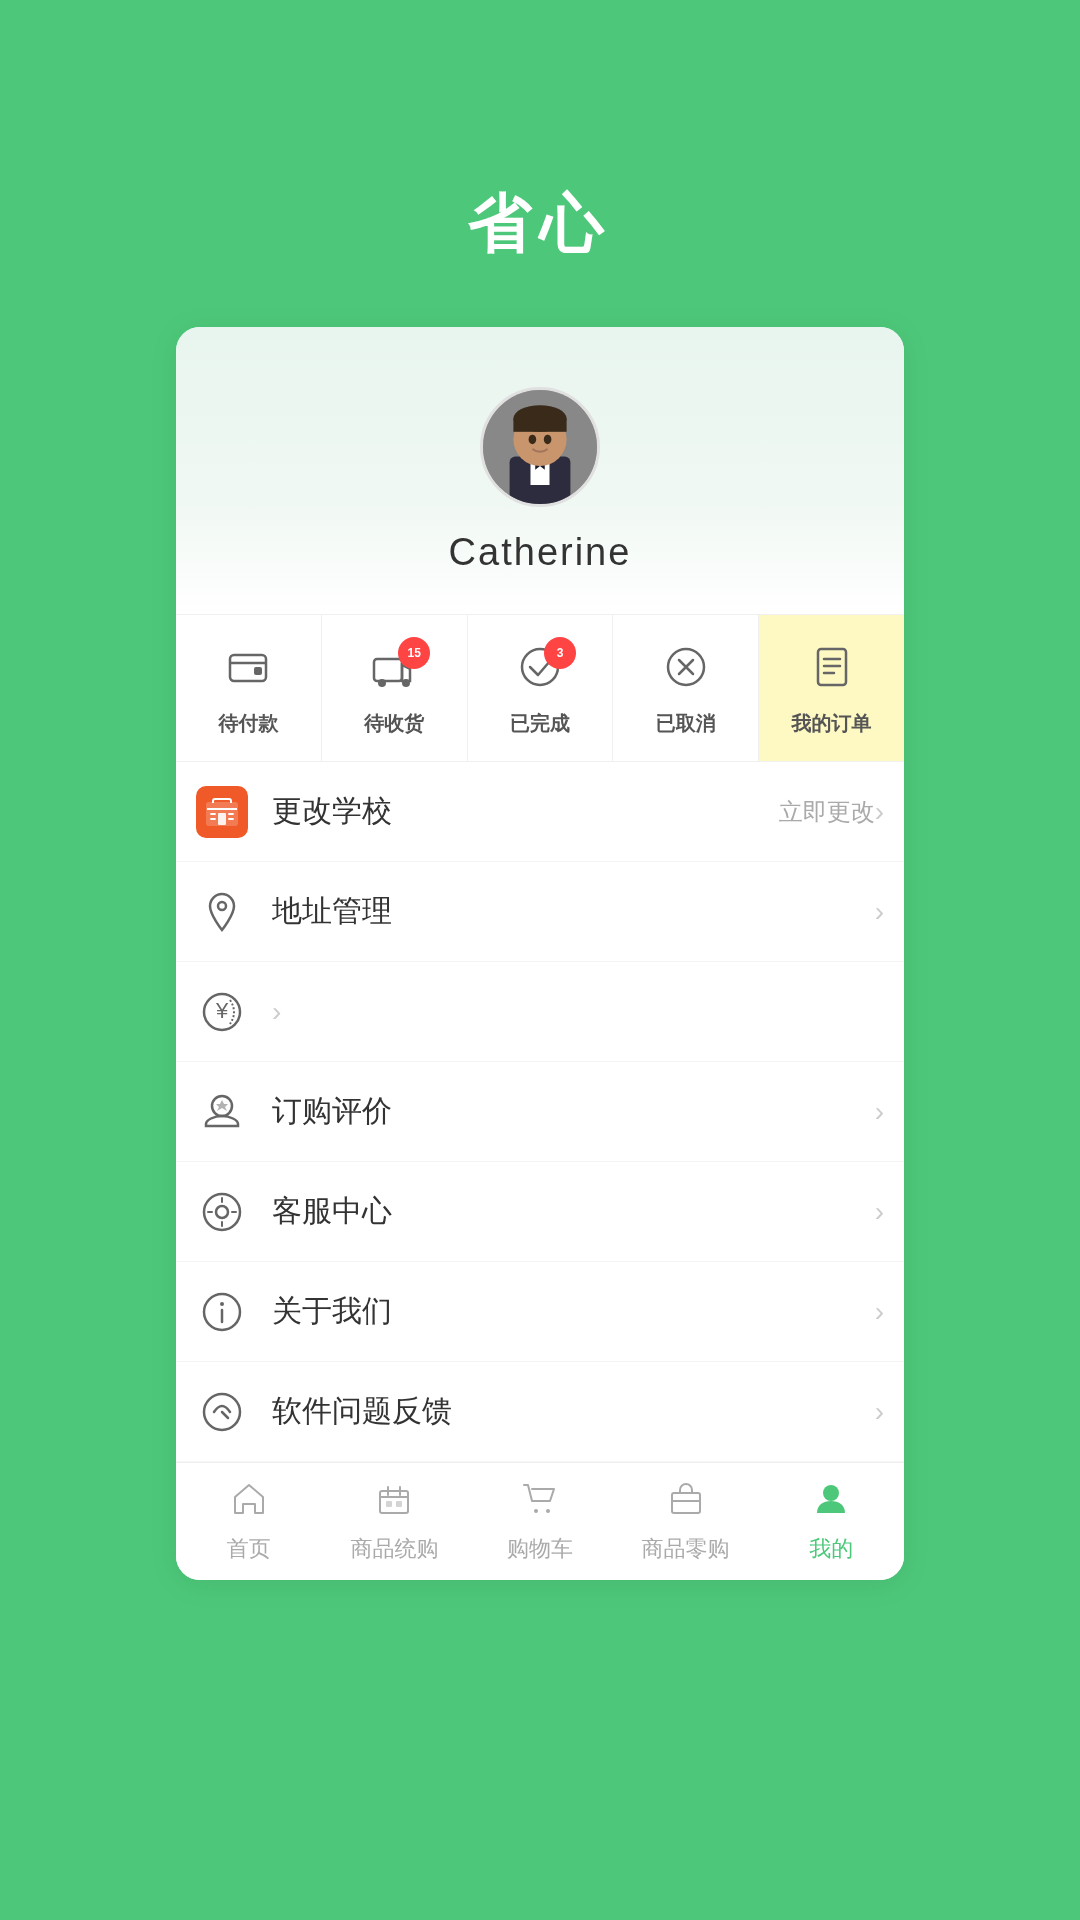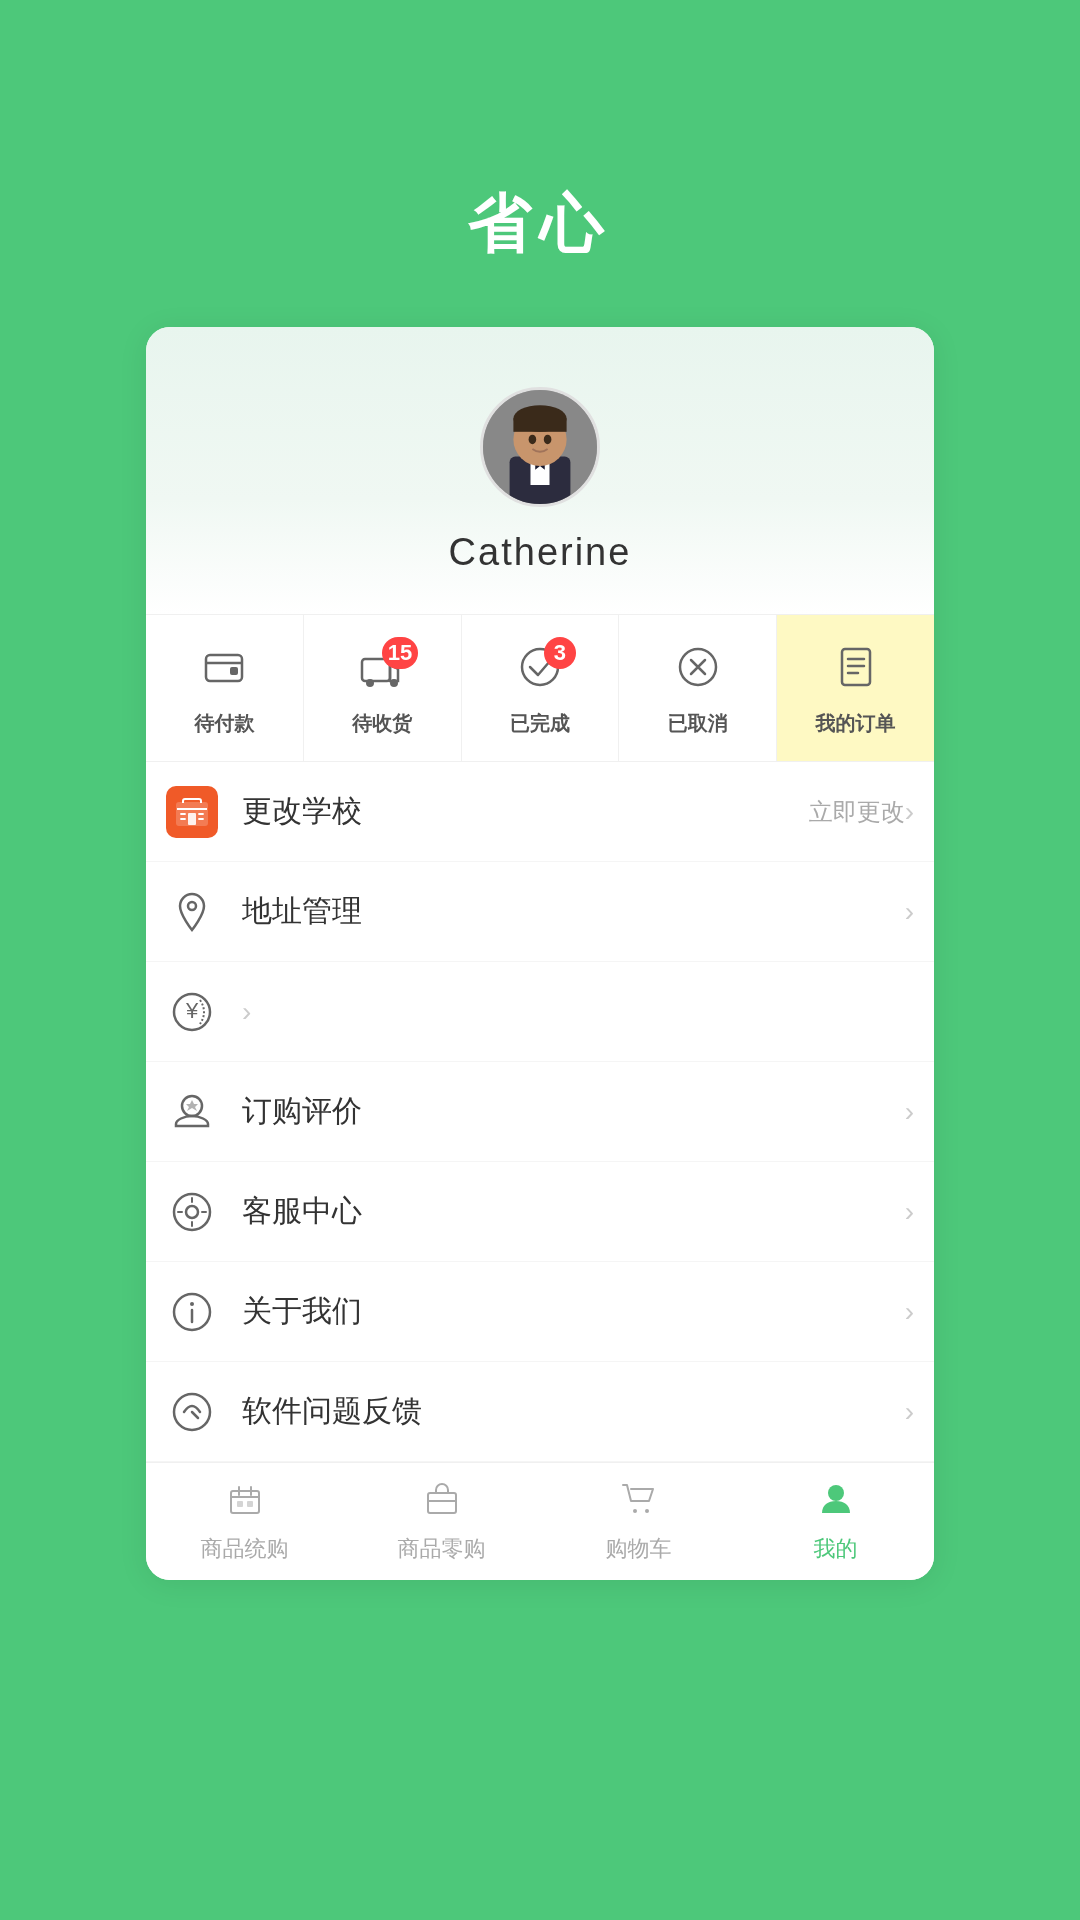--- a/index.html
+++ b/index.html
@@ -20,21 +20,21 @@
       font-size: 64px;
       font-weight: bold;
       margin-top: 180px;
       margin-bottom: 60px;
       letter-spacing: 8px;
     }
 
     .card {
       background: white;
       border-radius: 24px;
-      width: 788px;
+      width: 728px;
       overflow: hidden;
       box-shadow: 0 4px 30px rgba(0,0,0,0.08);
     }
 
     
     .profile-header {
       background: linear-gradient(180deg, #e8f5ee 0%, #f0f8f3 60%, #ffffff 100%);
       padding: 60px 0 40px;
       display: flex;
       flex-direction: column;
@@ -102,21 +102,21 @@
       font-weight: bold;
     }
 
     .badge {
       position: absolute;
       top: -8px;
       right: -14px;
       background: #ff4444;
       color: white;
       border-radius: 20px;
-      font-size: 22px;
+      font-size: 12px;
       min-width: 32px;
       height: 32px;
       display: flex;
       align-items: center;
       justify-content: center;
       padding: 0 6px;
       font-weight: bold;
     }
 
     
@@ -404,54 +404,62 @@
       </svg>
     </div>
     <div class="menu-text">软件问题反馈</div>
     <div class="menu-right">
       <span class="chevron">›</span>
     </div>
   </div>
 
   <div class="bottom-nav">
 
+    <div class="nav-item">
+      <div class="nav-icon">
+        <svg width="36" height="36" viewBox="0 0 36 36" fill="none" xmlns="http://www.w3.org/2000/svg">
+          <path d="M4 16L18 4l14 12v16H24v-9h-12v9H4z" stroke="#aaa" stroke-width="2" fill="none" stroke-linecap="round" stroke-linejoin="round"></path>
+        </svg>
+      </div>
+      <div class="nav-label">首页</div>
+    </div>
 
     <div class="nav-item">
       <div class="nav-icon">
         <svg width="36" height="36" viewBox="0 0 36 36" fill="none" xmlns="http://www.w3.org/2000/svg">
           <rect x="4" y="10" width="28" height="22" rx="2" stroke="#aaa" stroke-width="2"></rect>
           <path d="M4 16h28" stroke="#aaa" stroke-width="2"></path>
           <path d="M12 6v8M24 6v8" stroke="#aaa" stroke-width="2" stroke-linecap="round"></path>
           <rect x="10" y="20" width="6" height="6" rx="1" fill="#aaa" opacity="0.5"></rect>
           <rect x="20" y="20" width="6" height="6" rx="1" fill="#aaa" opacity="0.5"></rect>
         </svg>
       </div>
       <div class="nav-label">商品统购</div>
     </div>
 
     <div class="nav-item">
       <div class="nav-icon">
         <svg width="36" height="36" viewBox="0 0 36 36" fill="none" xmlns="http://www.w3.org/2000/svg">
+          <path d="M2 4h4l4 16h18l4-12H10" stroke="#aaa" stroke-width="2" stroke-linecap="round" stroke-linejoin="round"></path>
+          <circle cx="14" cy="30" r="2" fill="#aaa"></circle>
+          <circle cx="26" cy="30" r="2" fill="#aaa"></circle>
+        </svg>
+      </div>
+      <div class="nav-label">购物车</div>
+    </div>
+
+    <div class="nav-item">
+      <div class="nav-icon">
+        <svg width="36" height="36" viewBox="0 0 36 36" fill="none" xmlns="http://www.w3.org/2000/svg">
           <rect x="4" y="12" width="28" height="20" rx="2" stroke="#aaa" stroke-width="2"></rect>
           <path d="M4 20h28" stroke="#aaa" stroke-width="2"></path>
           <path d="M12 12V9a6 6 0 0112 0v3" stroke="#aaa" stroke-width="2" fill="none"></path>
         </svg>
       </div>
       <div class="nav-label">商品零购</div>
-    </div>
-
-    <div class="nav-item">
-      <div class="nav-icon">
-        <svg width="36" height="36" viewBox="0 0 36 36" fill="none" xmlns="http://www.w3.org/2000/svg">
-          <path d="M2 4h4l4 16h18l4-12H10" stroke="#aaa" stroke-width="2" stroke-linecap="round" stroke-linejoin="round"></path>
-          <circle cx="14" cy="30" r="2" fill="#aaa"></circle>
-          <circle cx="26" cy="30" r="2" fill="#aaa"></circle>
-        </svg>
-      </div>
-      <div class="nav-label">购物车</div>
     </div>
 
     <div class="nav-item">
       <div class="nav-icon active">
         <svg width="36" height="36" viewBox="0 0 36 36" fill="none" xmlns="http://www.w3.org/2000/svg">
           <circle cx="18" cy="12" r="8" fill="#4dc87a"></circle>
           <path d="M4 32c0-8 6-12 14-12s14 4 14 12" fill="#4dc87a"></path>
         </svg>
       </div>
       <div class="nav-label active">我的</div>

